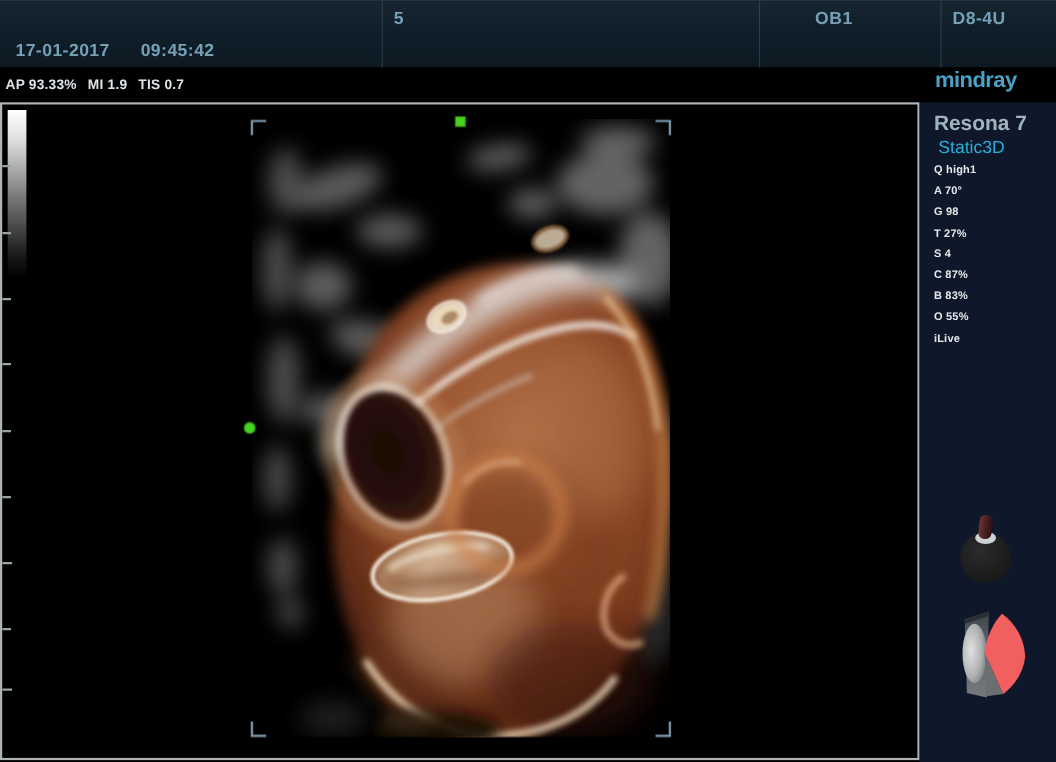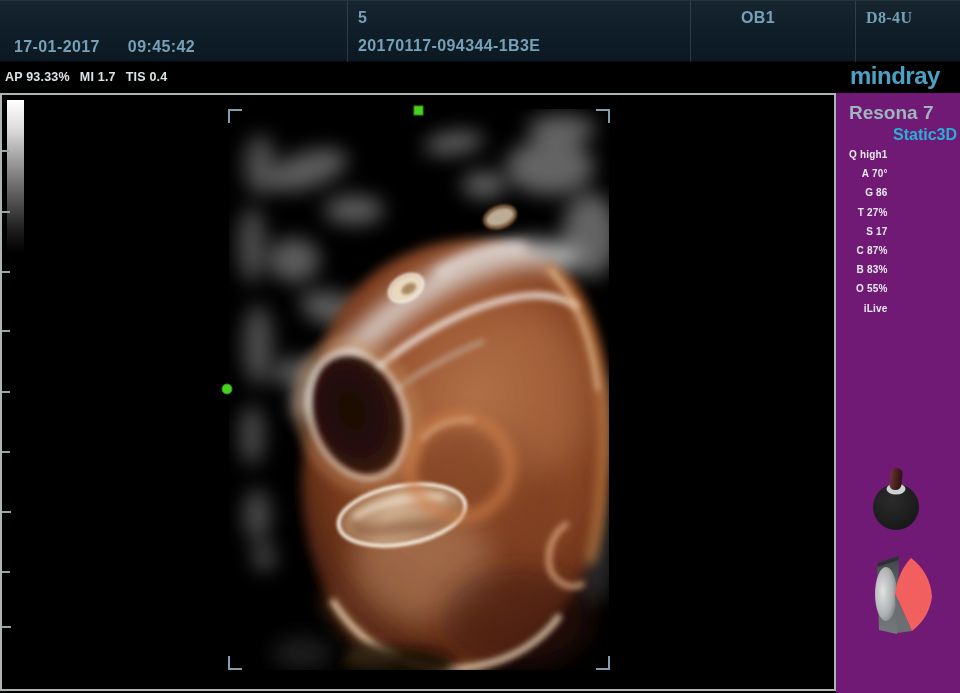--- a/index.html
+++ b/index.html
@@ -26,67 +26,66 @@
   
   .status-strip {
     position:absolute; left:0; top:62px; width:960px; height:31px; background:#000;text-align:center;
   }
   .ap-line {
     position:absolute; left:5px; top:8px; display:flex; gap:10px;
     color:#dde4e7; font-size:12.5px; font-weight:bold; letter-spacing:0.2px;
   }
   .brand {
     position:absolute; left:850px; top:62px; color:#4ba1c5;
-    font-size:24px; font-weight:800; letter-spacing:-0.5px;
+    font-size:20px; font-weight:800; letter-spacing:-0.5px;
   }
   
   .imaging-panel {
     position:absolute; left:0; top:93px; width:836px; height:598px;
     border:2px solid #aeb3b5; background:#000;
   }
   .imaging-panel svg { position:absolute; left:0; top:0; }
   
   .sidebar {
-    position:absolute; left:836px; top:93px; width:124px; height:600px; background:#701a75;text-align:right;
+    position:absolute; left:836px; top:93px; width:124px; height:600px; background:#0f172a;
   }
   .sys-name   { position:absolute; left:13px; top:9px;  color:#9fb5be; font-size:19px; font-weight:600; }
-  .mode-name  { position:absolute; left:17px; top:33px; color:#27b1d7; font-size:16px; font-weight:bold;margin-left:40px; }
+  .mode-name  { position:absolute; left:17px; top:33px; color:#27b1d7; font-size:16px; font-weight:normal; }
   .param-list { position:absolute; left:13px; top:52px; color:#e7eaeb; font-size:10px;
                 font-weight:bold; line-height:19.2px; letter-spacing:0.2px; }
   .icon-abs { position:absolute; }
 </style>
 </head>
 <body>
 
 <div class="screen">
 
   <div class="header">
     <div class="hcol" style="left:0;width:347px;">
       <div class="htext dt-row">
         <span>17-01-2017</span>
         <span>09:45:42</span>
       </div>
     </div>
     <div class="hcol sep" style="left:347px;width:343px;">
       <span class="htext" style="left:10px;top:8px;">5</span>
-      <span class="htext" style="left:10px;top:36px;">20170117-094344-1B3E</span>
     </div>
     <div class="hcol sep" style="left:690px;width:165px;">
       <span class="htext" style="left:10px;top:8px;margin-left:40px;">OB1</span>
     </div>
-    <div class="hcol sep" style="left:855px;width:105px;font-family:Liberation Serif, serif;">
+    <div class="hcol sep" style="left:855px;width:105px;">
       <span class="htext" style="left:10px;top:8px;">D8-4U</span>
     </div>
   </div>
 
   <div class="status-strip">
     <div class="ap-line">
       <span>AP 93.33%</span>
-      <span>MI 1.7</span>
-      <span>TIS 0.4</span>
+      <span>MI 1.9</span>
+      <span>TIS 0.7</span>
     </div>
   </div>
   <div class="brand">mindray</div>
 
   <div class="imaging-panel">
     <svg width="832" height="594" viewBox="0 0 832 594">
       <defs>
         <linearGradient id="grayBar" x1="0" y1="0" x2="0" y2="1">
           <stop offset="0" stop-color="#ffffff"></stop>
             <stop offset="0.18" stop-color="#dedede"></stop>
@@ -248,23 +247,23 @@
       <circle cx="225" cy="294" r="5" fill="#46d21f" stroke="#2f9212" stroke-width="1"></circle>
     </svg>
   </div>
 
   <div class="sidebar">
     <div class="sys-name">Resona 7</div>
     <div class="mode-name">Static3D</div>
     <div class="param-list">
       <div>Q high1</div>
       <div>A 70°</div>
-      <div>G 86</div>
+      <div>G 98</div>
       <div>T 27%</div>
-      <div>S 17</div>
+      <div>S 4</div>
       <div>C 87%</div>
       <div>B 83%</div>
       <div>O 55%</div>
       <div>iLive</div>
     </div>
 
     <svg class="icon-abs" style="left:30px; top:373px;" width="62" height="72" viewBox="0 0 62 72">
       <defs>
         <radialGradient id="ball" cx="0.4" cy="0.35" r="0.8">
           <stop offset="0" stop-color="#2b2b2b"></stop>

